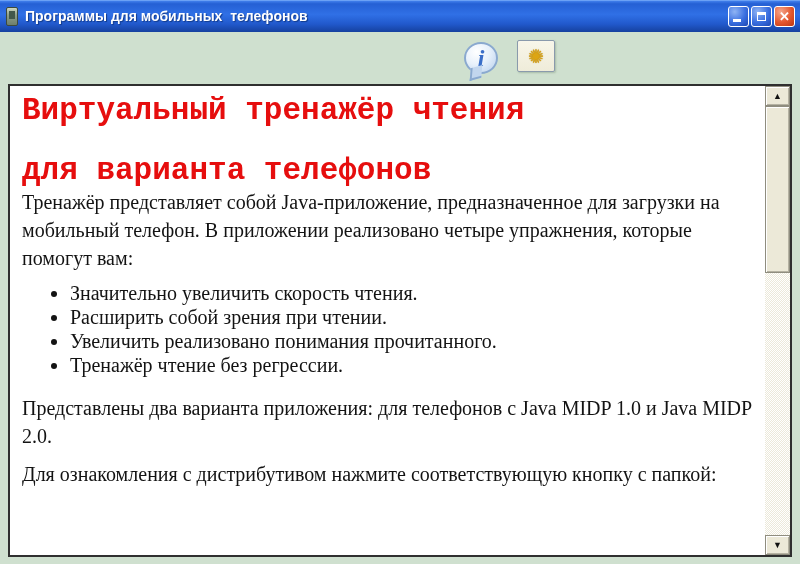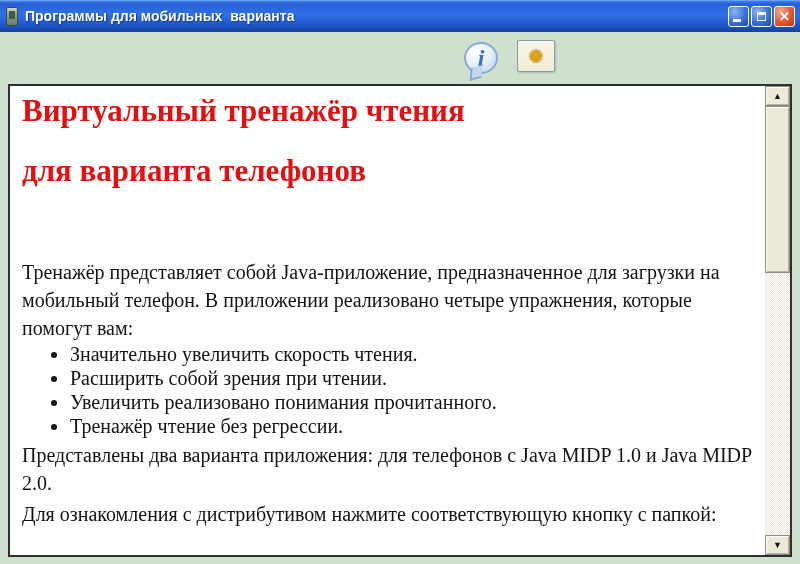--- a/index.html
+++ b/index.html
@@ -91,31 +91,31 @@
     background:#ffffff; border:2px solid #2f2f2f;
     display:flex;
   }
   .doc {
     flex:1; overflow:hidden;
     padding:8px 10px 0 12px;
     font-family:"Liberation Serif", serif;
     font-size:20px; color:#131313;
   }
   .doc-h1 {
-    font-family:Liberation Serif, serif;
+    font-family:Liberation Mono, monospace;
     font-size:31px; font-weight:bold; color:#e60e0e;
     line-height:34px;
   }
   .doc-h1.line1 { margin-bottom:26px; }
   .doc-p  { line-height:28px; }
-  .p1 { margin-top:70px; }
-  .doc-ul { padding-left:48px; list-style:disc; }
+  .p1 { }
+  .doc-ul { margin-top:9px; padding-left:48px; list-style:disc; }
   .doc-ul li { line-height:24px; }
-  .p2 { margin-top:3px; }
-  .p3 { margin-top:3px; }
+  .p2 { margin-top:17px; }
+  .p3 { margin-top:10px; }
 
   
   .scrollbar {
     width:25px; position:relative; flex:none;
     background-color:#f4f2e8;
     background-image:conic-gradient(#ffffff 25%, #ece9da 25% 50%, #ffffff 50% 75%, #ece9da 75%);
     background-size:2px 2px;
   }
   .sb-btn {
     position:absolute; left:0; width:25px; height:20px;
@@ -135,21 +135,21 @@
     cursor:pointer;
   }
 </style>
 </head>
 <body>
 
 <div class="window">
 
   <div class="titlebar">
     <div class="titlebar-icon"></div>
-    <div class="title-text">Программы для мобильных  варианта</div>
+    <div class="title-text">Программы для мобильных  телефонов</div>
     <div class="win-buttons">
       <div class="win-btn btn-blue">
         <span class="glyph-min"></span>
       </div>
       <div class="win-btn btn-blue">
         <span class="glyph-max"></span>
       </div>
       <div class="win-btn btn-close">
         <span class="glyph-close">✕</span>
       </div>

